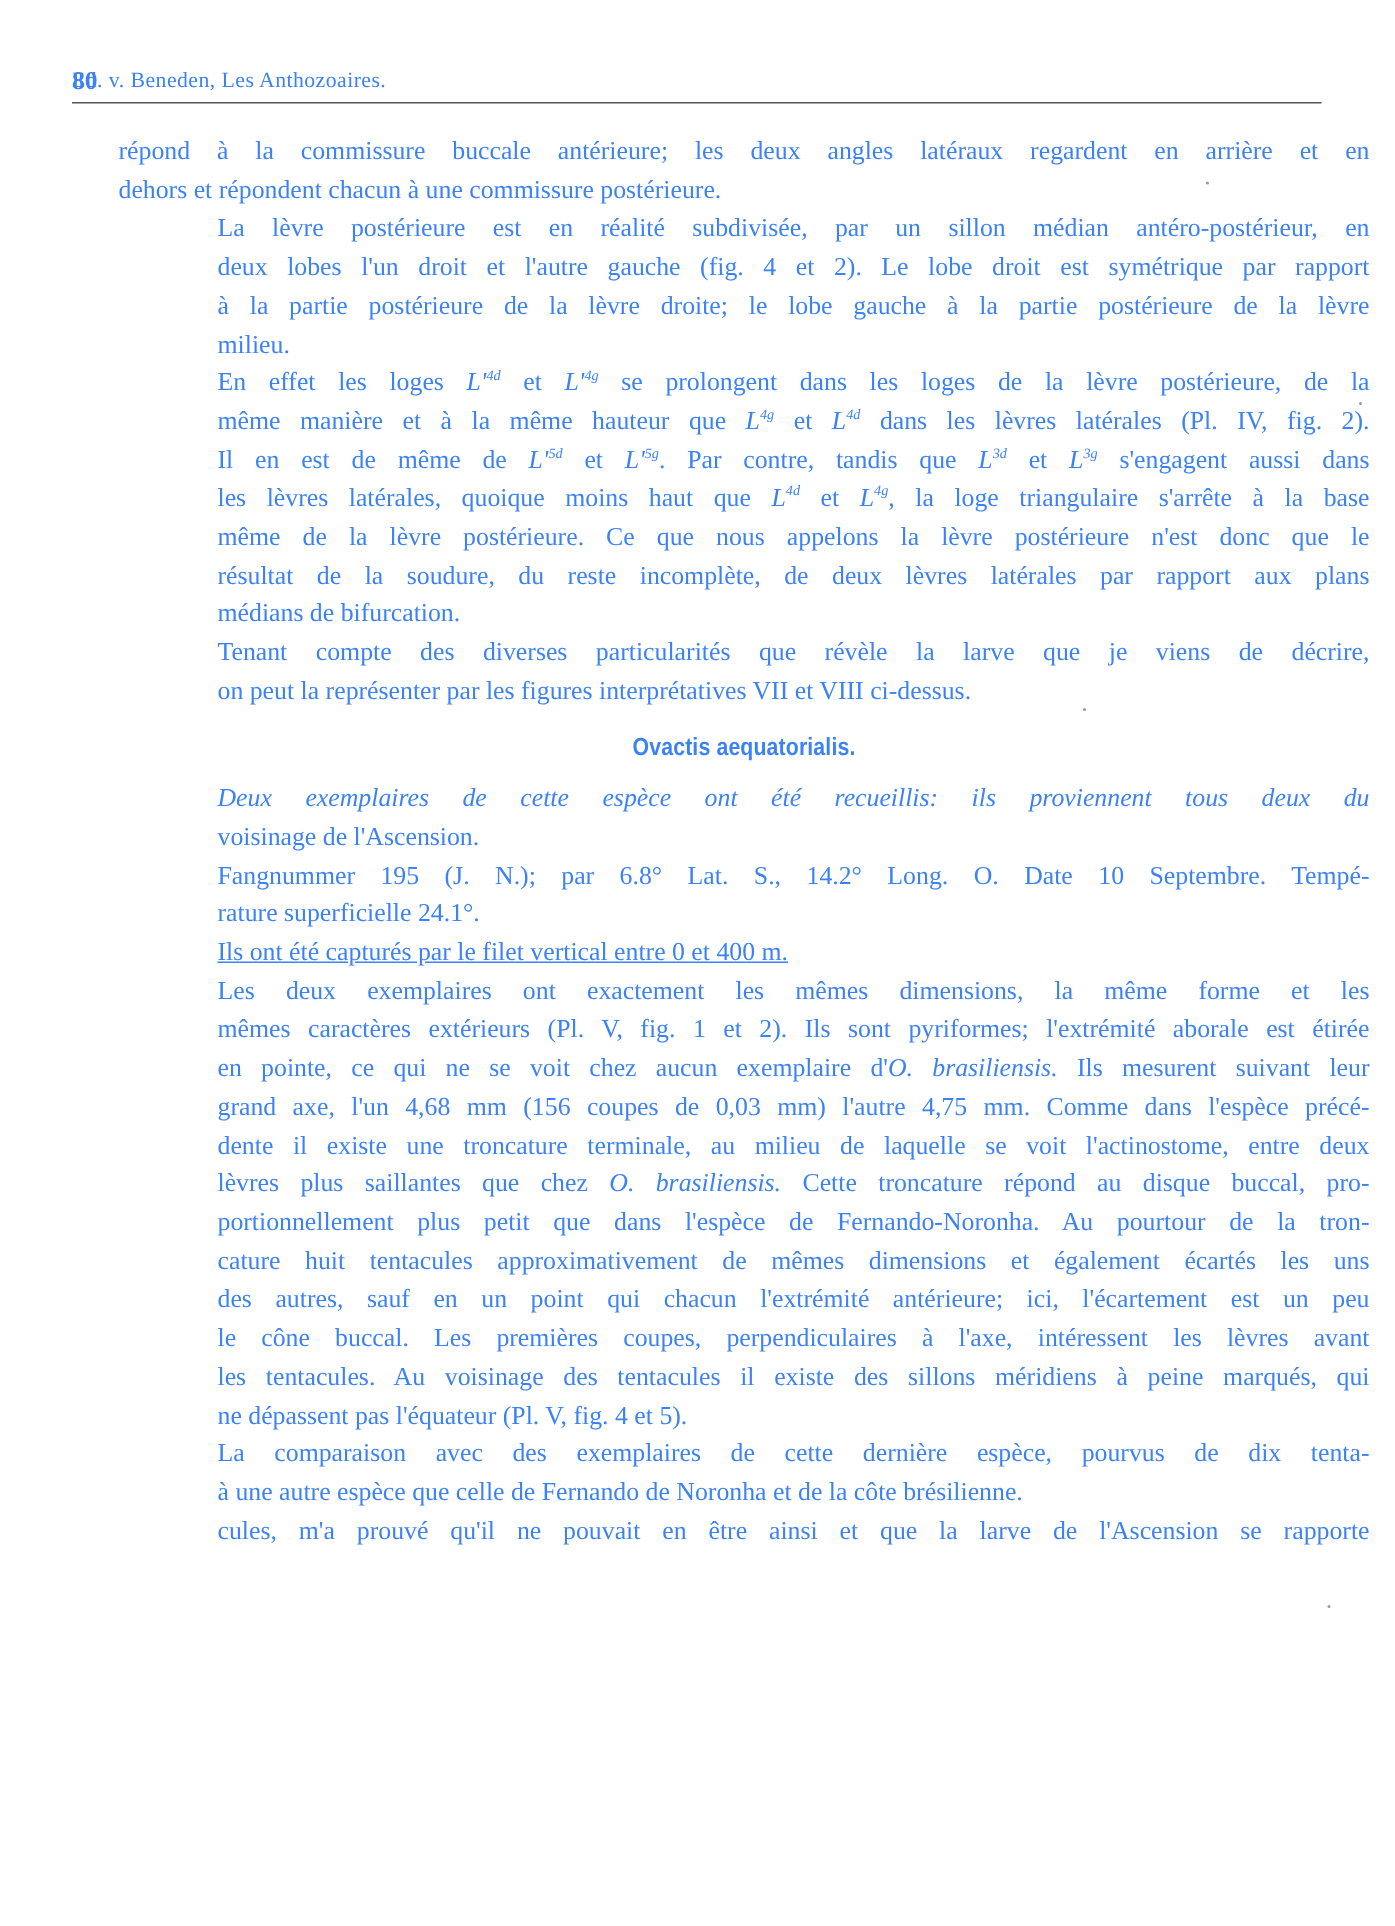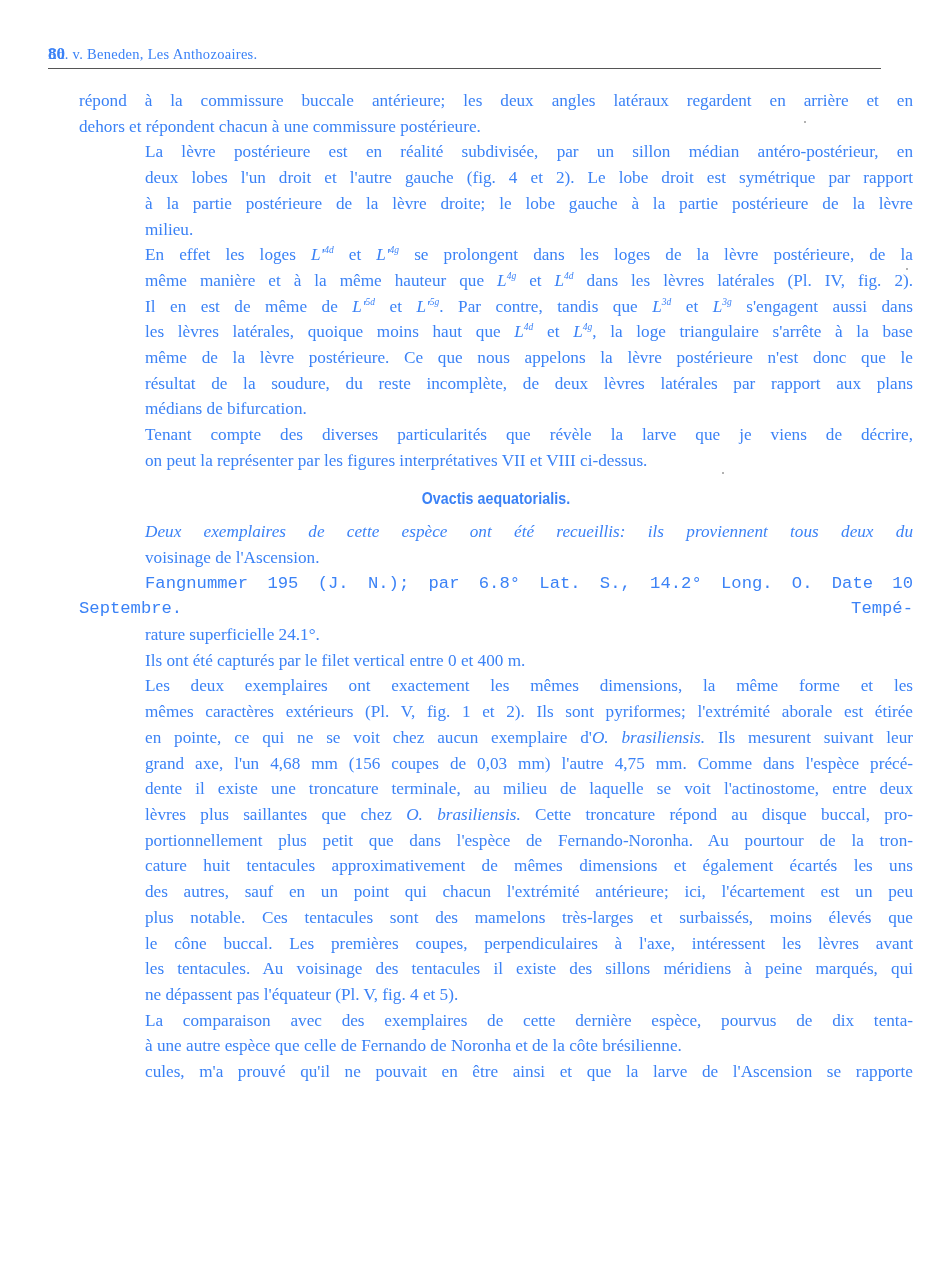--- a/index.html
+++ b/index.html
@@ -79,37 +79,36 @@
           <span class="line last">on peut la représenter par les figures interprétatives VII et VIII ci-dessus.</span>
         </div>
       </div>
     <div class="section-title">Ovactis aequatorialis.</div>
     <div id="section-paras">
         <div class="para indent">
           <span class="line" style="text-indent: 66px; font-style: italic;">Deux exemplaires de cette espèce ont été recueillis: ils proviennent tous deux du</span>
           <span class="line last">voisinage de l'Ascension.</span>
         </div>
         <div class="para indent">
-          <span class="line" style="text-indent: 66px; font-family: Liberation Mono, monospace;">Fangnummer 195 (J. N.);  par 6.8° Lat. S., 14.2° Long. O.  Date 10 Septembre.  Tempé-</span>
+          <span class="line" style="text-indent: 66px;">Fangnummer 195 (J. N.);  par 6.8° Lat. S., 14.2° Long. O.  Date 10 Septembre.  Tempé-</span>
           <span class="line last">rature superficielle 24.1°.</span>
         </div>
         <div class="para indent">
-          <span class="line last" style="text-indent: 66px;">Ils ont été capturés par le filet vertical entre 0 et 400 m.</span>
+          <span class="line last" style="text-indent: 66px; text-decoration: underline;">Ils ont été capturés par le filet vertical entre 0 et 400 m.</span>
         </div>
         <div class="para indent">
           <span class="line" style="text-indent: 66px;">Les deux exemplaires ont exactement les mêmes dimensions, la même forme et les</span>
           <span class="line">mêmes caractères extérieurs (Pl. V, fig. 1 et 2).  Ils sont pyriformes; l'extrémité aborale est étirée</span>
           <span class="line">en pointe, ce qui ne se voit chez aucun exemplaire d'<i>O. brasiliensis.</i>  Ils mesurent suivant leur</span>
           <span class="line">grand axe, l'un 4,68 mm (156 coupes de 0,03 mm) l'autre 4,75 mm.  Comme dans l'espèce précé-</span>
           <span class="line">dente il existe une troncature terminale, au milieu de laquelle se voit l'actinostome, entre deux</span>
           <span class="line">lèvres plus saillantes que chez <i>O. brasiliensis.</i>  Cette troncature répond au disque buccal, pro-</span>
           <span class="line">portionnellement plus petit que dans l'espèce de Fernando-Noronha.  Au pourtour de la tron-</span>
           <span class="line">cature huit tentacules approximativement de mêmes dimensions et également écartés les uns</span>
           <span class="line">des autres, sauf en un point qui chacun l'extrémité antérieure; ici, l'écartement est un peu</span>
-          <span class="line">plus notable.  Ces tentacules sont des mamelons très-larges et surbaissés, moins élevés que</span>
           <span class="line">le cône buccal.  Les premières coupes, perpendiculaires à l'axe, intéressent les lèvres avant</span>
           <span class="line">les tentacules.  Au voisinage des tentacules il existe des sillons méridiens à peine marqués, qui</span>
           <span class="line last">ne dépassent pas l'équateur (Pl. V, fig. 4 et 5).</span>
         </div>
         <div class="para indent">
           <span class="line" style="text-indent: 66px;">La comparaison avec des exemplaires de cette dernière espèce, pourvus de dix tenta-</span>
           <span class="line last">à une autre espèce que celle de Fernando de Noronha et de la côte brésilienne.</span>
           <span class="line">cules, m'a prouvé qu'il ne pouvait en être ainsi et que la larve de l'Ascension se rapporte</span>
         </div>
       </div>

